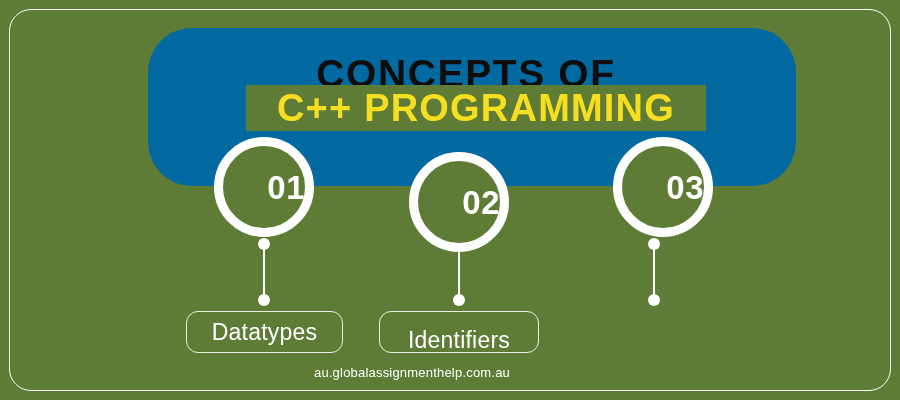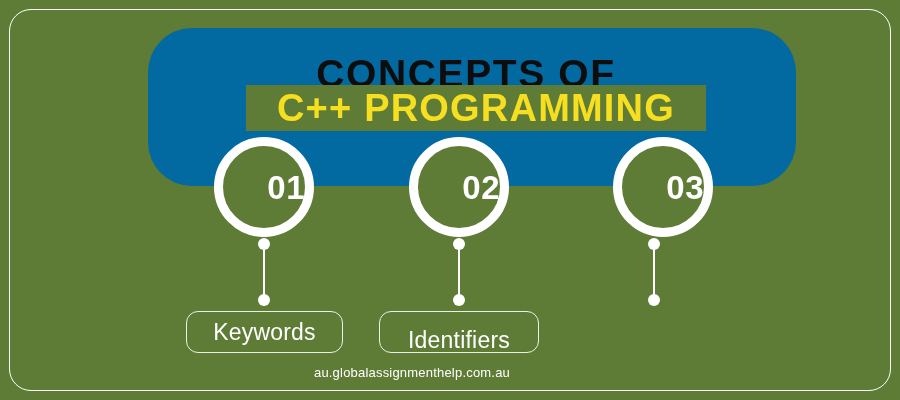--- a/index.html
+++ b/index.html
@@ -186,24 +186,24 @@
 
   <div class="step-circle" style="left:214px; top:137px;">
     <span>01</span>
   </div>
   <div class="connector" style="left:258px; top:238px;">
     <div class="dot top"></div>
     <div class="line"></div>
     <div class="dot bottom"></div>
   </div>
   <div class="pill" style="left:186px; top:311px; width:157px;">
-    <span>Keywords</span>
-  </div>
-
-  <div class="step-circle" style="left:409px; top:137px;">
+    <span>Datatypes</span>
+  </div>
+
+  <div class="step-circle" style="left:409px; top:152px;">
     <span>02</span>
   </div>
   <div class="connector" style="left:453px; top:238px;">
     <div class="dot top"></div>
     <div class="line"></div>
     <div class="dot bottom"></div>
   </div>
   <div class="pill" style="left:379px; top:311px; width:160px;align-items:flex-end;">
     <span>Identifiers</span>
   </div>

